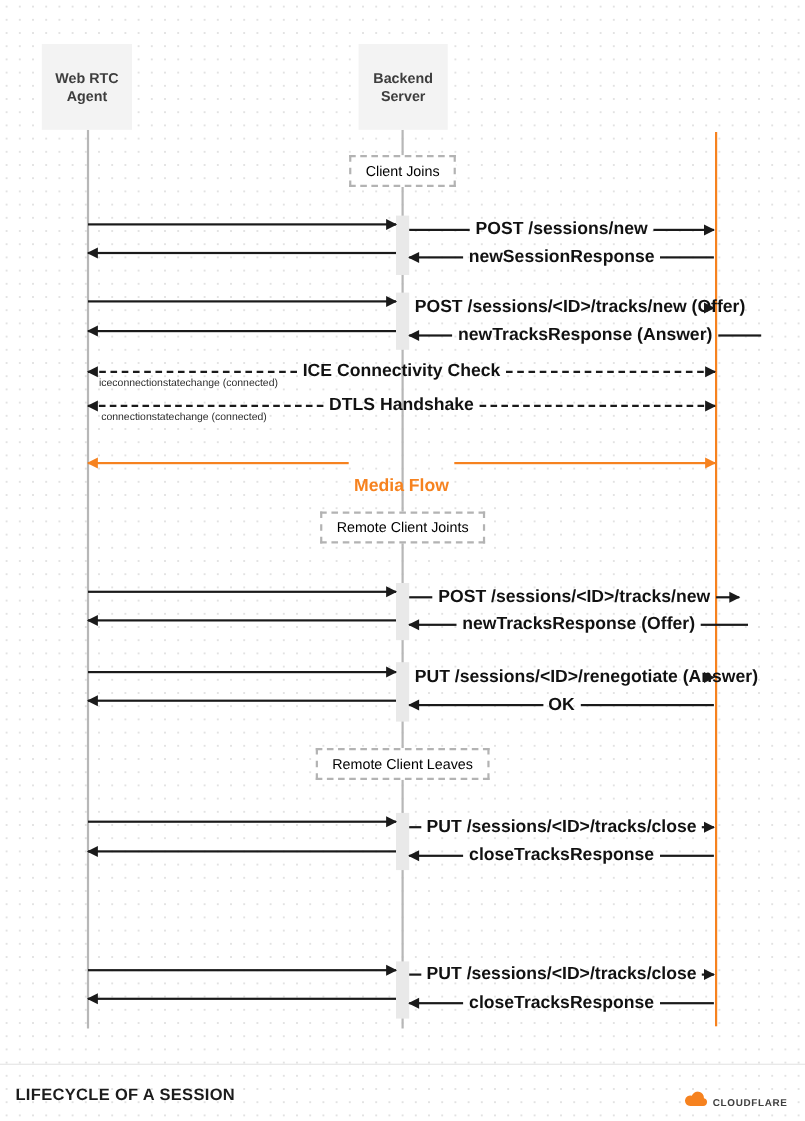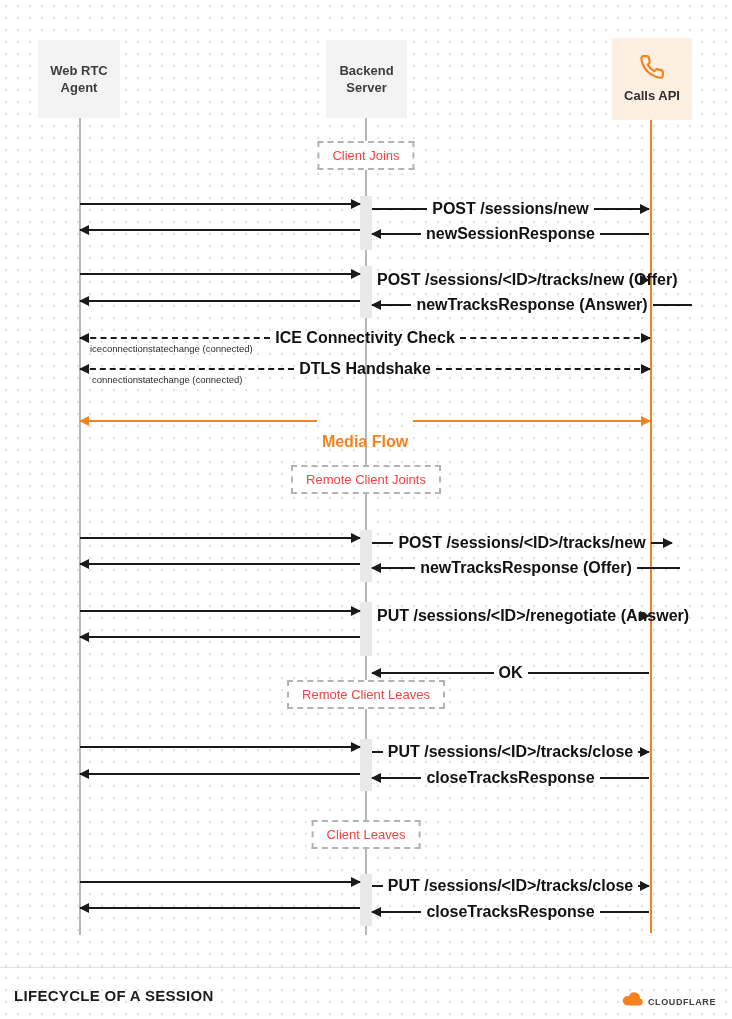--- a/index.html
+++ b/index.html
@@ -24,21 +24,21 @@
     position:absolute; display:flex; flex-direction:column; align-items:center;
     justify-content:center; text-align:center; font-weight:bold; font-size:13px;
     color:#3d3d3d; background:#f3f3f3; line-height:17px; z-index:4;
   }
   .actor.calls { background:#fdf0e2; color:#2f2f2f; gap:7px; }
   .actor.calls svg { display:block; }
 
   
   .section {
     position:absolute; left:366px; transform:translateX(-50%);
-    background:#ffffff; border:2px dashed #b3b3b3; color:#ef4444;
+    background:#ffffff; border:2px dashed #b3b3b3; color:#000000;
     font-size:13px; padding:5px 13px; white-space:nowrap; z-index:3; line-height:15px;
   }
 
   
   .msg { position:absolute; display:flex; align-items:center; height:14px; z-index:2; }
   .msg .seg { flex:1 1 auto; height:0; border-top:2px solid #1a1a1a; }
   .msg .lbl { font-size:16px; font-weight:bold; color:#111; white-space:nowrap; padding:0 5px; line-height:14px; }
   .msg.dashed .seg { border-top-style:dashed; }
   .msg.orange .seg { border-top-color:#f6821f; }
   .msg.orange .lbl { color:#f6821f;margin-top:42px; }
@@ -74,28 +74,20 @@
   <div class="activation" style="top:874px; height:52px;"></div>
 
   <div class="actor" style="left:38px; top:40px; width:82px; height:78px;">
     <span>Web RTC</span>
     <span>Agent</span>
   </div>
   <div class="actor" style="left:326px; top:40px; width:81px; height:78px;">
     <span>Backend</span>
     <span>Server</span>
   </div>
-  <div class="actor calls" style="left:612px; top:38px; width:80px; height:82px;">
-    <span>
-      <svg width="26" height="26" viewBox="0 0 24 24" fill="none" stroke="#f6821f" stroke-width="2" stroke-linecap="round" stroke-linejoin="round">
-        <path d="M22 16.92v3a2 2 0 0 1-2.18 2 19.79 19.79 0 0 1-8.63-3.07 19.5 19.5 0 0 1-6-6 19.79 19.79 0 0 1-3.07-8.67A2 2 0 0 1 4.11 2h3a2 2 0 0 1 2 1.72 12.84 12.84 0 0 0 .7 2.81 2 2 0 0 1-.45 2.11L8.09 9.91a16 16 0 0 0 6 6l1.27-1.27a2 2 0 0 1 2.11-.45 12.84 12.84 0 0 0 2.81.7A2 2 0 0 1 22 16.92z"></path>
-      </svg>
-    </span>
-    <span>Calls API</span>
-  </div>
 
   <div class="section" style="top:141px;">
     <span>Client Joins</span>
   </div>
 
   <div class="msg" style="left:80px; top:197px; width:280px;">
       <div class="seg"></div>
       <div class="head r"></div>
     </div>
   <div class="msg" style="left:372px; top:202px; width:277px;">
@@ -190,21 +182,21 @@
   <div class="msg" style="left:80px; top:604px; width:280px;">
       <div class="seg"></div>
       <div class="head r"></div>
     </div>
   <div class="msg" style="left:372px; top:609px; width:277px;">
     <div class="seg"></div>
       <span class="lbl">PUT /sessions/&lt;ID&gt;/renegotiate (Answer)</span>
       <div class="seg"></div>
       <div class="head r"></div>
   </div>
-  <div class="msg" style="left:372px; top:634px; width:277px;margin-top:32px;">
+  <div class="msg" style="left:372px; top:634px; width:277px;">
     <div class="seg"></div>
       <span class="lbl">OK</span>
       <div class="seg"></div>
       <div class="head l"></div>
   </div>
   <div class="msg" style="left:80px; top:630px; width:280px;">
       <div class="seg"></div>
       <div class="head l"></div>
     </div>
 
@@ -226,23 +218,20 @@
     <div class="seg"></div>
       <span class="lbl">closeTracksResponse</span>
       <div class="seg"></div>
       <div class="head l"></div>
   </div>
   <div class="msg" style="left:80px; top:767px; width:280px;">
       <div class="seg"></div>
       <div class="head l"></div>
     </div>
 
-  <div class="section" style="top:820px;">
-    <span>Client Leaves</span>
-  </div>
 
   <div class="msg" style="left:80px; top:875px; width:280px;">
       <div class="seg"></div>
       <div class="head r"></div>
     </div>
   <div class="msg" style="left:372px; top:879px; width:277px;">
     <div class="seg"></div>
       <span class="lbl">PUT /sessions/&lt;ID&gt;/tracks/close</span>
       <div class="seg"></div>
       <div class="head r"></div>

